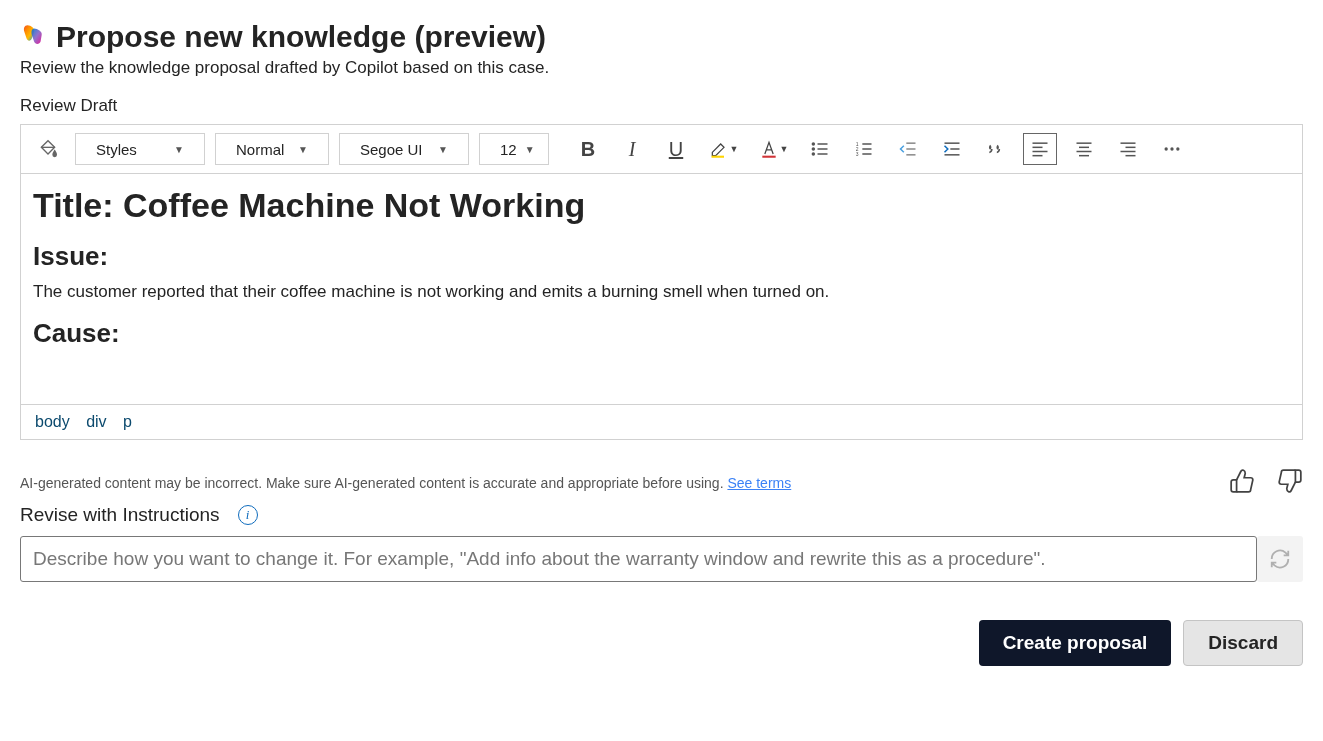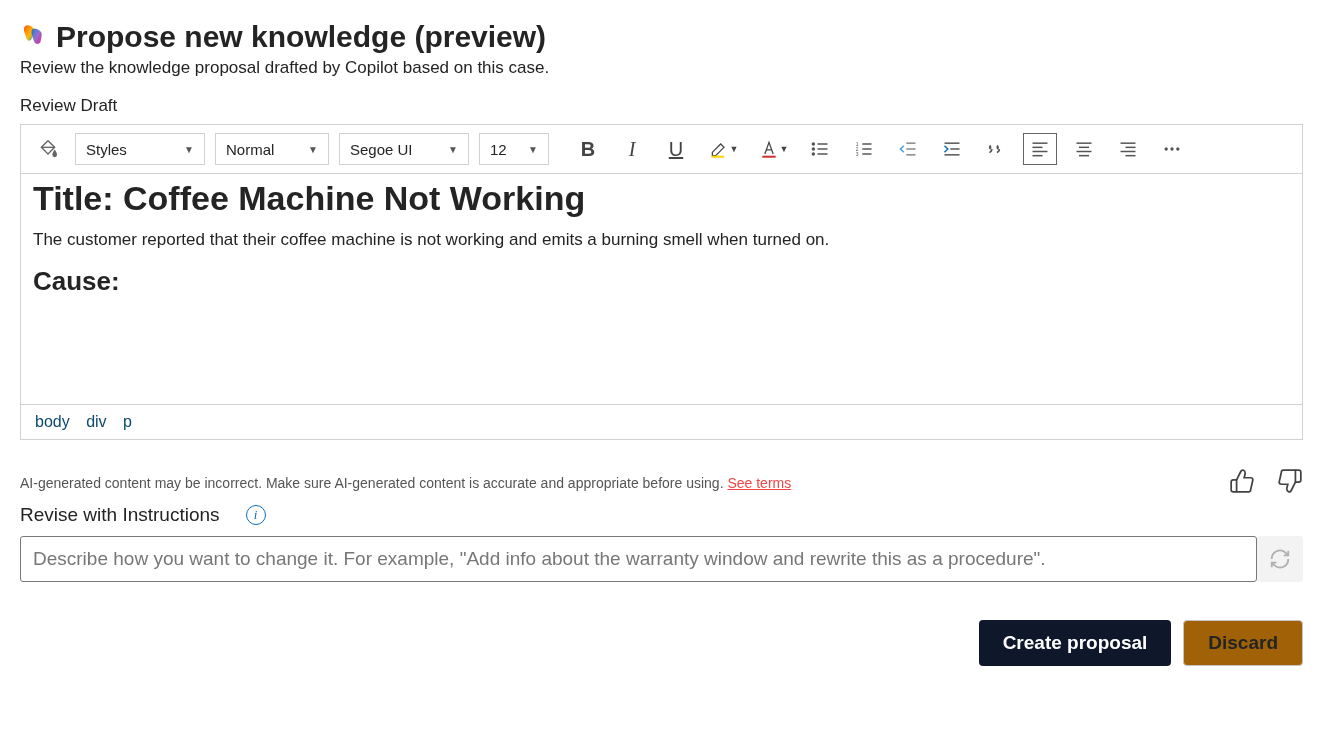--- a/index.html
+++ b/index.html
@@ -40,21 +40,21 @@
   .toolbar {
     border-bottom: 1px solid #d1d1d1;
     padding: 8px 10px;
     display: flex;
     align-items: center;
     gap: 10px;
   }
   .tb-dropdown {
     border: 1px solid #d1d1d1;
     height: 32px;
-    padding: 0 10px;
+    padding: 0 20px;
     display: flex;
     align-items: center;
     justify-content: space-between;
     background: #fff;
     font-size: 15px;
     cursor: pointer;
   }
   .tb-dropdown .caret {
     margin-left: 8px;
     color: #555;
@@ -81,21 +81,21 @@
   .italic-ico { font-family: Georgia, serif; font-style: italic; font-size: 20px; }
   .under-ico { text-decoration: underline; font-size: 20px; }
   .editor-body {
     height: 230px;
     overflow-y: scroll;
     padding: 0 12px 10px 12px;
   }
   .editor-body h2.doc-title {
     font-size: 34px;
     font-weight: 700;
-    margin: 5px 0 12px 0;
+    margin: 12px 0 12px 0;
   }
   .editor-body h3 {
     font-size: 26px;
     font-weight: 700;
     margin: 16px 0 10px 0;
   }
   .editor-body p {
     font-size: 17px;
     margin: 0 0 12px 0;
   }
@@ -111,35 +111,35 @@
     justify-content: space-between;
     align-items: center;
     margin-top: 28px;
     margin-bottom: 6px;
   }
   .disclaimer {
     font-size: 14px;
     color: #555;
   }
   .disclaimer a {
-    color: #ef4444;
+    color: #3b82f6;
     text-decoration: underline;
   }
   .feedback {
     display: flex;
     gap: 22px;
   }
   .feedback-btn {
     cursor: pointer;
     color: #424242;
   }
   .revise-label-row {
     display: flex;
     align-items: center;
-    gap: 26px;
+    gap: 18px;
     margin-bottom: 10px;
   }
   .revise-label {
     font-size: 19px;
   }
   .info-icon {
     width: 20px;
     height: 20px;
     border: 1.5px solid #0f6cbd;
     color: #0f6cbd;
@@ -191,21 +191,21 @@
     display: flex;
     align-items: center;
     justify-content: center;
   }
   .btn-primary {
     background: #0f172a;
     color: #fff;
     border: none;
   }
   .btn-secondary {
-    background: #a16207;
+    background: #e5e5e5;
     color: #242424;
     border: 1px solid #c4c4c4;
   }
   
   .editor-body::-webkit-scrollbar { width: 18px; }
   .editor-body::-webkit-scrollbar-track { background: #f5f5f5; }
   .editor-body::-webkit-scrollbar-thumb { background: #c8c8c8; }
   .editor-body::-webkit-scrollbar-button:single-button {
     height: 18px;
     background: #f5f5f5;
@@ -360,20 +360,21 @@
       <svg width="20" height="20" viewBox="0 0 24 24" fill="#555">
         <circle cx="5" cy="12" r="2"></circle>
           <circle cx="12" cy="12" r="2"></circle>
           <circle cx="19" cy="12" r="2"></circle>
       </svg>
     </div>
   </div>
 
   <div class="editor-body">
     <h2 class="doc-title">Title: Coffee Machine Not Working</h2>
+    <h3>Issue:</h3>
     <p>The customer reported that their coffee machine is not working and emits a burning smell when turned on.</p>
     <h3>Cause:</h3>
   </div>
 
   <div class="breadcrumb-bar">
     <span>body</span>
     <span>div</span>
     <span>p</span>
   </div>
 </div>

